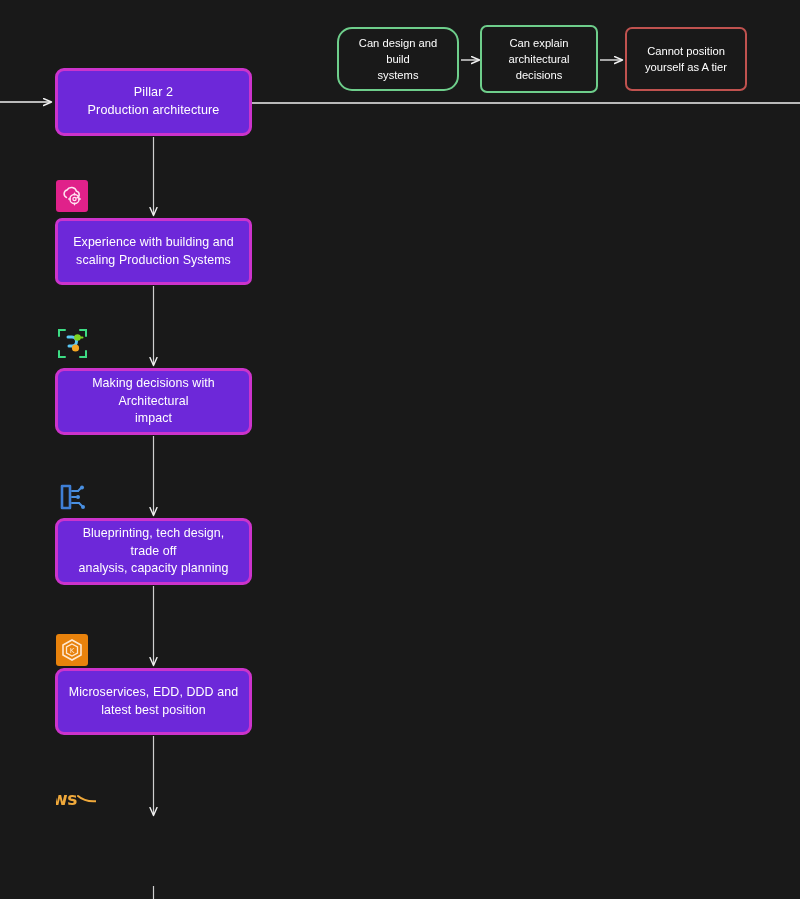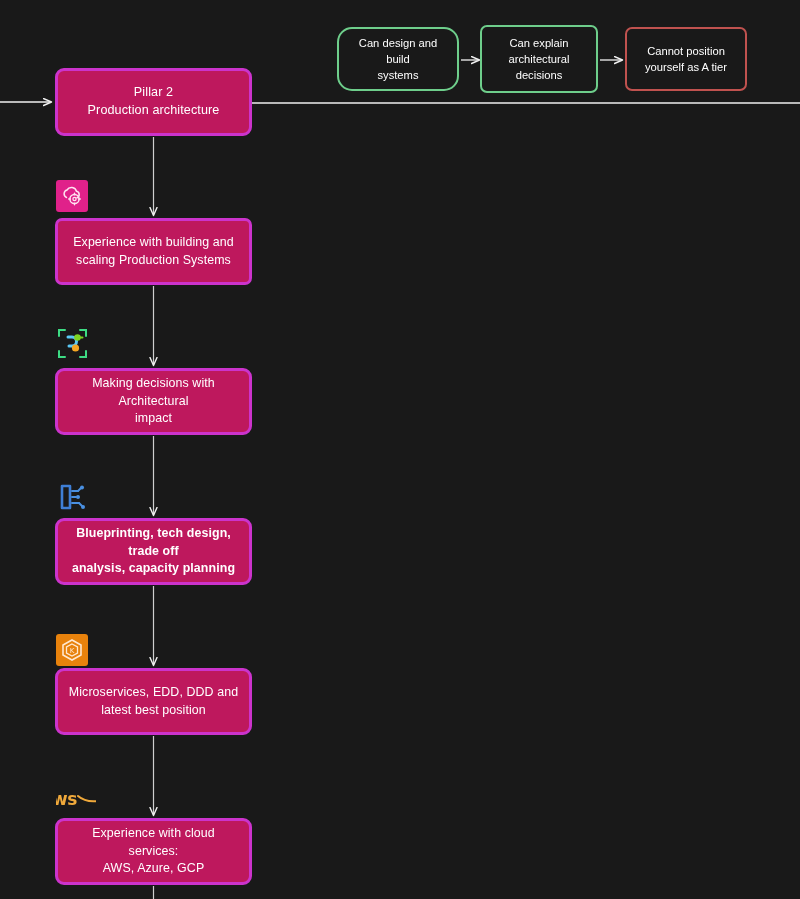--- a/index.html
+++ b/index.html
@@ -31,21 +31,21 @@
   }
   
   .node {
     position: absolute;
     box-sizing: border-box;
     display: flex;
     align-items: center;
     justify-content: center;
     text-align: center;
     border-radius: 9px;
-    background: #be185d;
+    background: #6d28d9;
     border: 3px solid #c026d3;
     line-height: 1.42;
     letter-spacing: 0.1px;
     padding: 4px 9px;
   }
   .node-label {
     display: block;
     white-space: pre-line;
   }
   .node-main {
@@ -55,21 +55,21 @@
     border-color: #cc33cc;
     border-width: 3px;
   }
   .node-pillar {
     top: 68px;
     height: 68px;
     font-size: 12.6px;
   }
   .n1 { top: 218px; height: 67px; border-radius: 7px; }
   .n2 { top: 368px; height: 67px; justify-content: center; }
-  .n3 { top: 518px; height: 67px; font-weight: bold; }
+  .n3 { top: 518px; height: 67px; }
   .n4 { top: 668px; height: 67px; }
   .n5 { top: 818px; height: 67px; }
 
   
   .note {
     position: absolute;
     box-sizing: border-box;
     display: flex;
     align-items: center;
     justify-content: center;
@@ -231,18 +231,14 @@
 
   <div class="icon-tile icon-aws">
     <div style="display:flex;flex-direction:row;align-items:flex-start;">
       <span class="aws-text">aws</span>
       <svg width="34" height="11" viewBox="0 0 34 11" xmlns="http://www.w3.org/2000/svg" style="margin-top:-1px;">
         <path d="M1 3 C9 10 24 10 31 3.5" fill="none" stroke="#f0a93b" stroke-width="2" stroke-linecap="round"></path>
         <path d="M27 2.2 L32 3.2 L29.5 7.2" fill="#f0a93b"></path>
       </svg>
     </div>
   </div>
-  <div class="node node-main n5">
-    <span class="node-label">Experience with cloud services:
-AWS, Azure, GCP</span>
-  </div>
 
 </div>
 
 </body></html>

